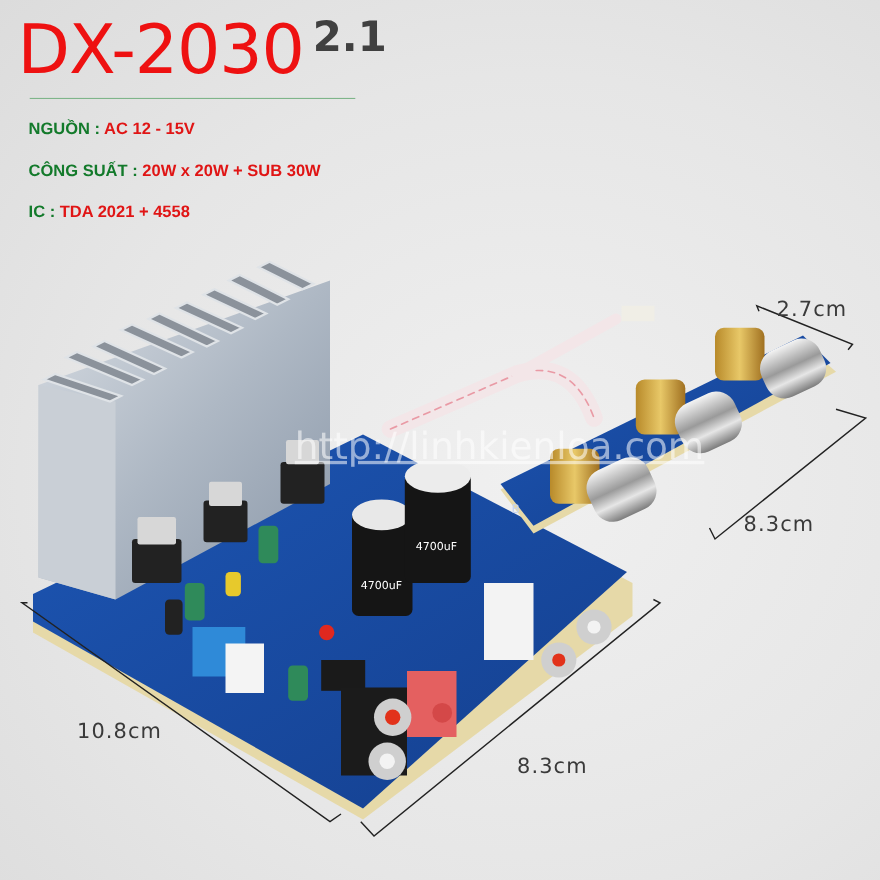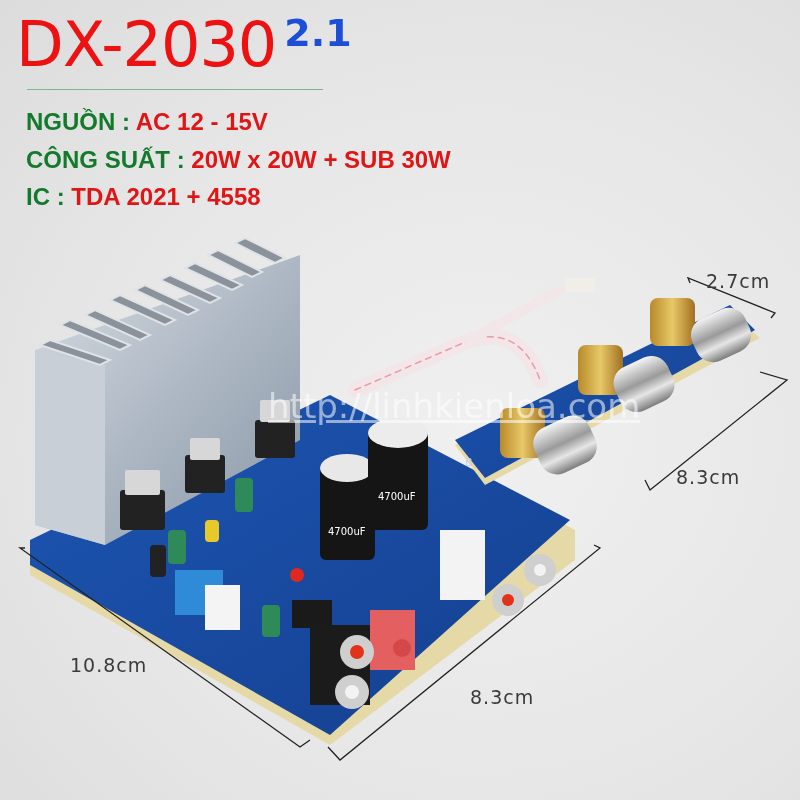--- a/index.html
+++ b/index.html
@@ -1,22 +1,22 @@
 <!DOCTYPE html>
 <html><head>
 <meta charset="utf-8">
 <style>
   html, body { margin:0; padding:0; }
   body { width:800px; height:800px; background:#e9e9e9; position:relative; overflow:hidden; font-family:"Liberation Sans", sans-serif; }
   .bg { position:absolute; inset:0; background:radial-gradient(ellipse at 60% 55%, #f0f0f0 0%, #e6e6e6 60%, #dcdcdc 100%); }
   .title { position:absolute; left:16px; top:14px; display:flex; align-items:flex-start; }
   .title-main { font-family:"DejaVu Sans", sans-serif; font-size:62px; color:#ee1111; letter-spacing:-1px; line-height:1; }
-  .title-sub { font-family:"DejaVu Sans", sans-serif; font-weight:bold; font-size:38px; color:#1d4ed8; margin-left:8px; line-height:1; }
+  .title-sub { font-family:"DejaVu Sans", sans-serif; font-weight:bold; font-size:38px; color:#404040; margin-left:8px; line-height:1; }
   .title-rule { position:absolute; left:27px; top:89px; width:296px; height:1px; background:#7fb58a; }
-  .spec { position:absolute; left:26px; font-weight:bold; font-size:24px; line-height:1; white-space:nowrap; }
+  .spec { position:absolute; left:26px; font-weight:bold; font-size:15px; line-height:1; white-space:nowrap; }
   .spec .k { color:#137a2b; }
   .spec .v { color:#e01515; }
   .dim { position:absolute; font-family:"DejaVu Sans", sans-serif; font-size:19px; color:#3a3a3a; letter-spacing:1px; }
   svg.scene { position:absolute; left:0; top:0; }
   .watermark { position:absolute; left:268px; top:386px; font-family:"DejaVu Sans", sans-serif; font-size:34px; color:rgba(255,255,255,0.55); letter-spacing:0px; pointer-events:none;text-decoration:underline; }
 </style>
 </head>
 <body>
 
 <div class="bg"></div>

